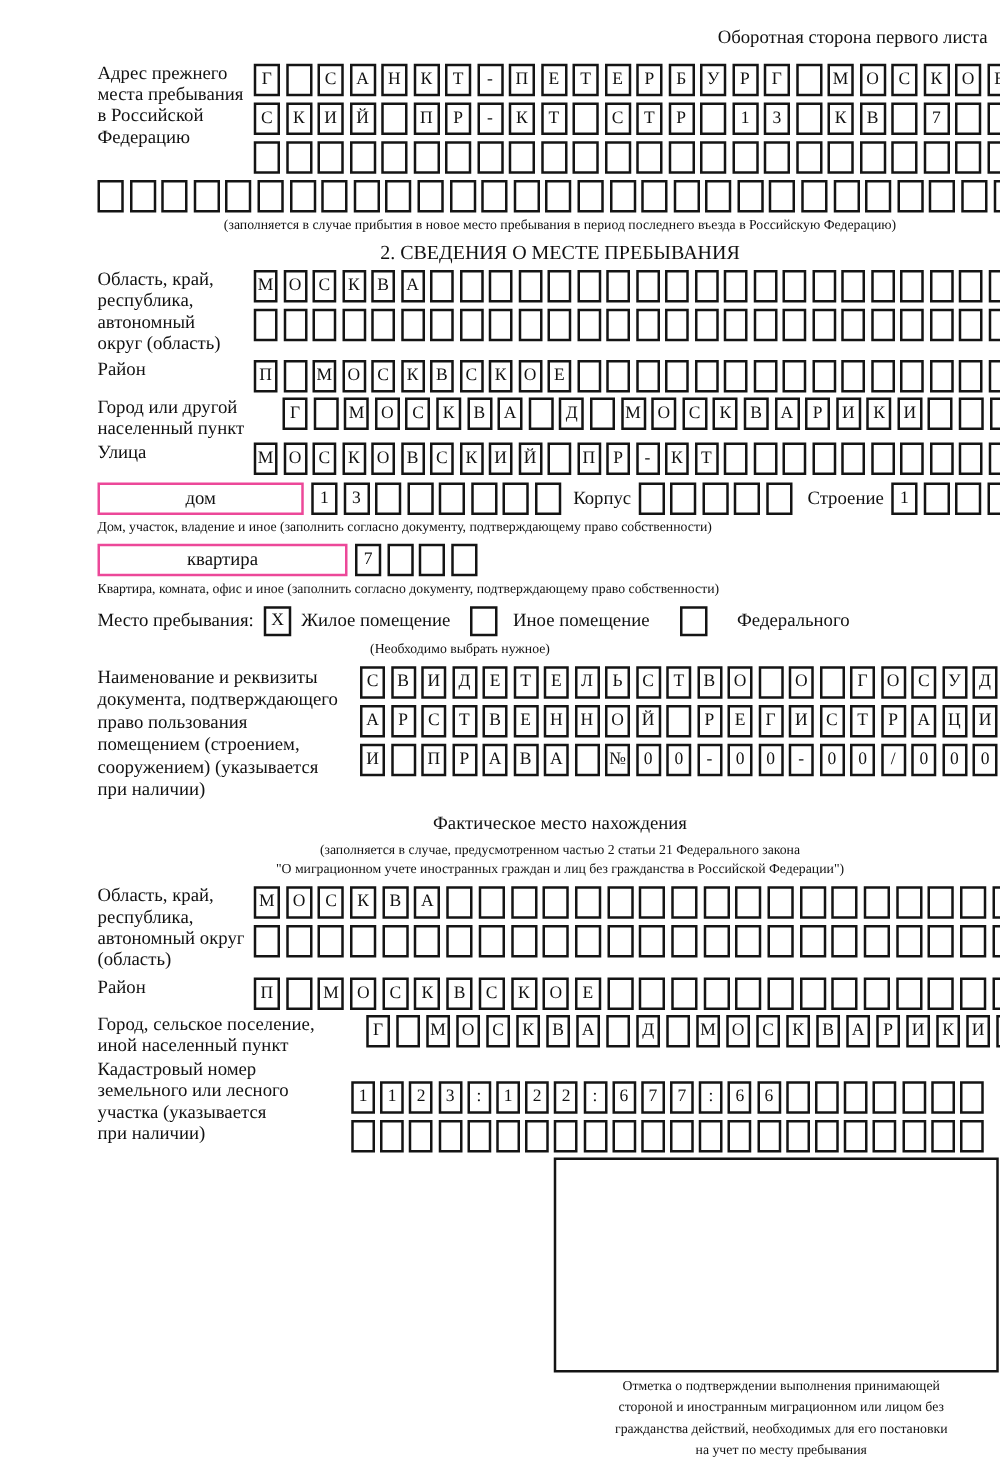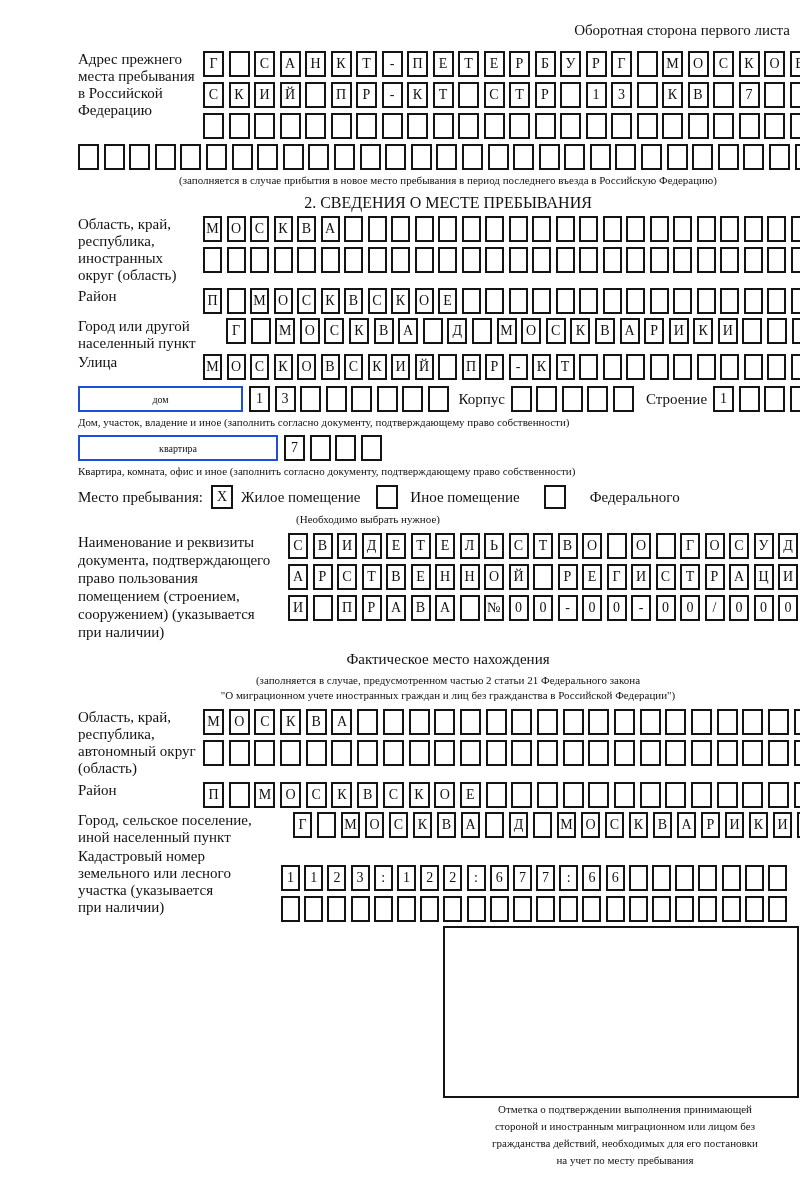--- a/index.html
+++ b/index.html
@@ -21,22 +21,22 @@
         font-size:14px;line-height:1;}
   .cr-a{column-gap:4.5px}.cr-a .cell{width:21px;}
   .cr-full{column-gap:4.6px}.cr-full .cell{width:21px;}
   .cr-b{column-gap:4.5px}.cr-b .cell{width:19px;}
   .cr-c{column-gap:4.6px}.cr-c .cell{width:20px;}
   .cr-doc{column-gap:4.5px}.cr-doc .cell{width:20px;}
   .cr-d{column-gap:4.7px}.cr-d .cell{width:21px;}
   .cr-e{column-gap:5px}.cr-e .cell{width:19px;}
   .cr-k{column-gap:4.2px}.cr-k .cell{width:19px;}
   .cr-small{column-gap:4.5px}.cr-small .cell{width:21px;}
-  .labelbox{box-sizing:border-box;border:2px solid #1d4ed8;height:26px;display:flex;
-            align-items:center;justify-content:center;font-size:10px;background:#fff;}
+  .labelbox{box-sizing:border-box;border:2px solid #ec4899;height:26px;display:flex;
+            align-items:center;justify-content:center;font-size:15px;background:#fff;}
   .caption{font-size:11px;line-height:15px;margin-top:3px;}
   .center{text-align:center;}
   .sec-title{font-size:16px;font-weight:normal;text-align:center;}
   .checkbox{box-sizing:border-box;border:2px solid #141414;width:22px;height:24px;
             display:inline-flex;align-items:center;justify-content:center;font-size:14px;}
   .chk-row{display:flex;align-items:center;font-size:15px;}
   .stamp-box{box-sizing:border-box;border:2px solid #141414;background:#fff;}
   .mt2{margin-top:2px}.mt3{margin-top:3px}.mt4{margin-top:4px}.mt5{margin-top:5px}
   .mt6{margin-top:6px}.mt10{margin-top:10px}.mt12{margin-top:12px}
 </style>
@@ -167,21 +167,21 @@
       <span class="cell"></span>
     </div>
   <div class="caption center">(заполняется в случае прибытия в новое место пребывания в период последнего въезда в Российскую Федерацию)</div>
 
   <div class="sec-title mt6">2. СВЕДЕНИЯ О МЕСТЕ ПРЕБЫВАНИЯ</div>
 
   <div class="frow mt4">
     <div class="flabel w125">
         <div>Область, край,</div>
         <div>республика,</div>
-        <div>иностранных</div>
+        <div>автономный</div>
         <div>округ (область)</div>
       </div>
     <div class="rows">
       <div class="cellrow cr-b">
           <span class="cell">М</span>
           <span class="cell">О</span>
           <span class="cell">С</span>
           <span class="cell">К</span>
           <span class="cell">В</span>
           <span class="cell">А</span>

